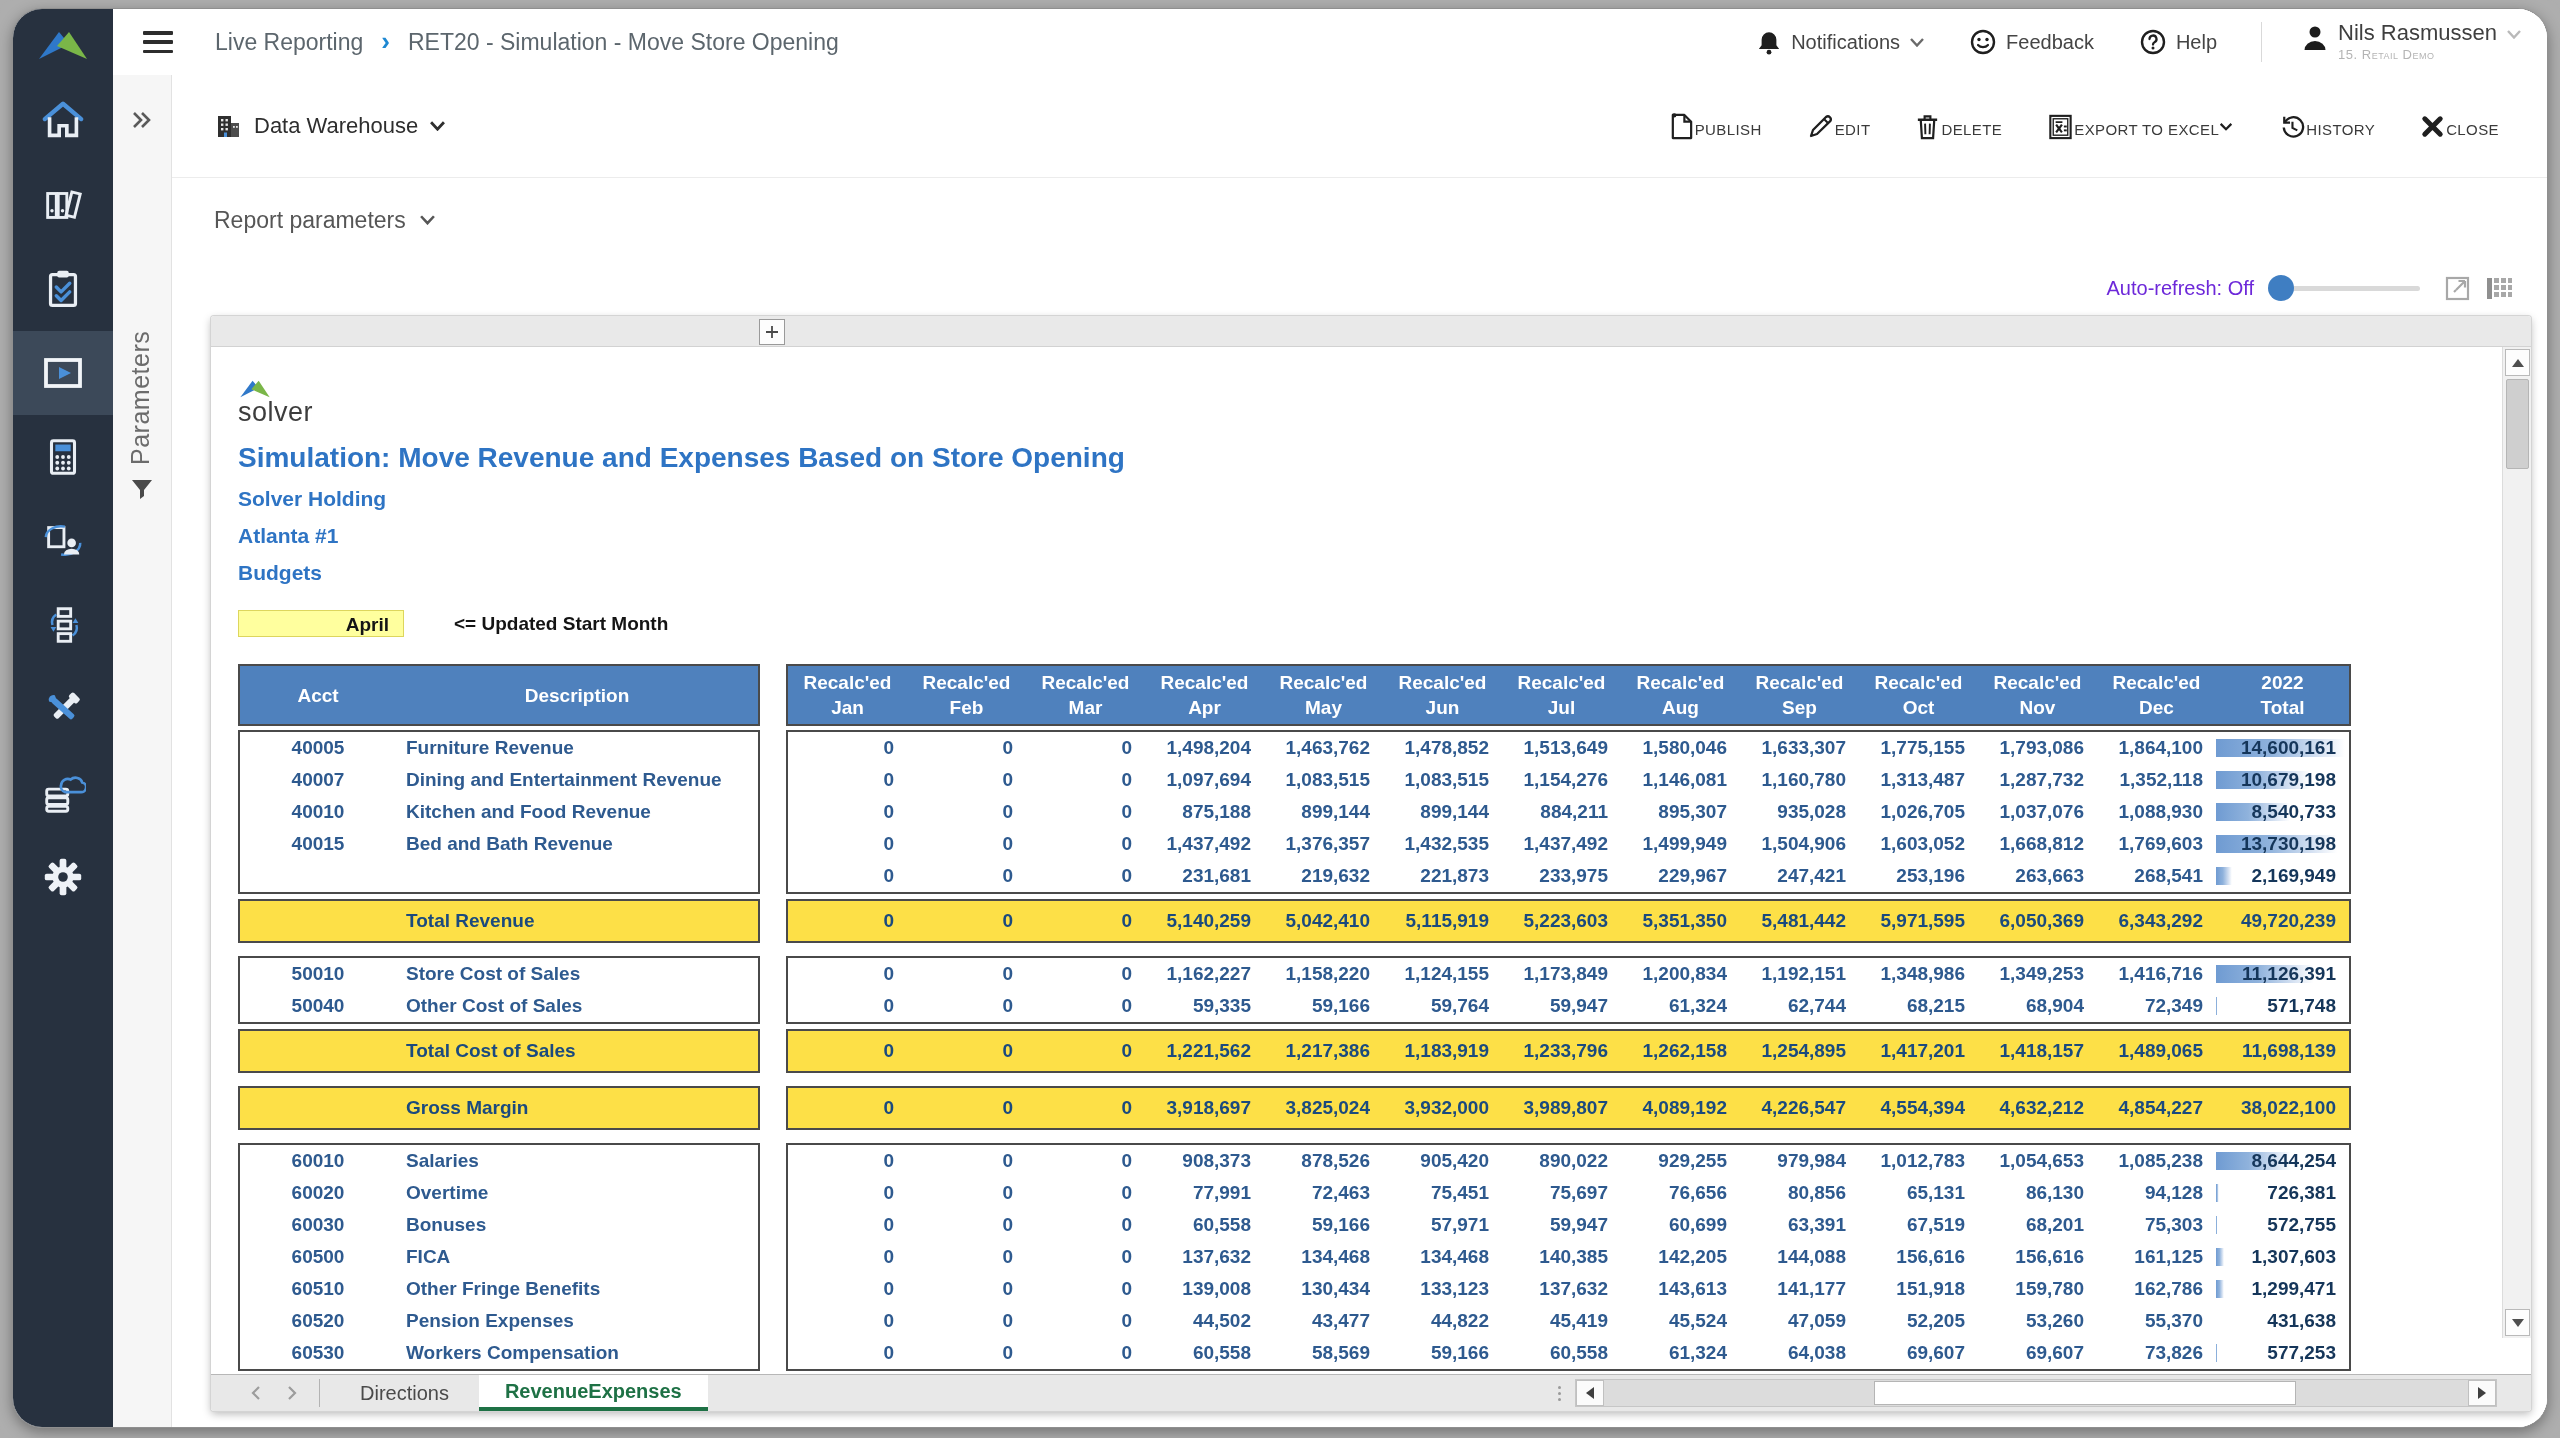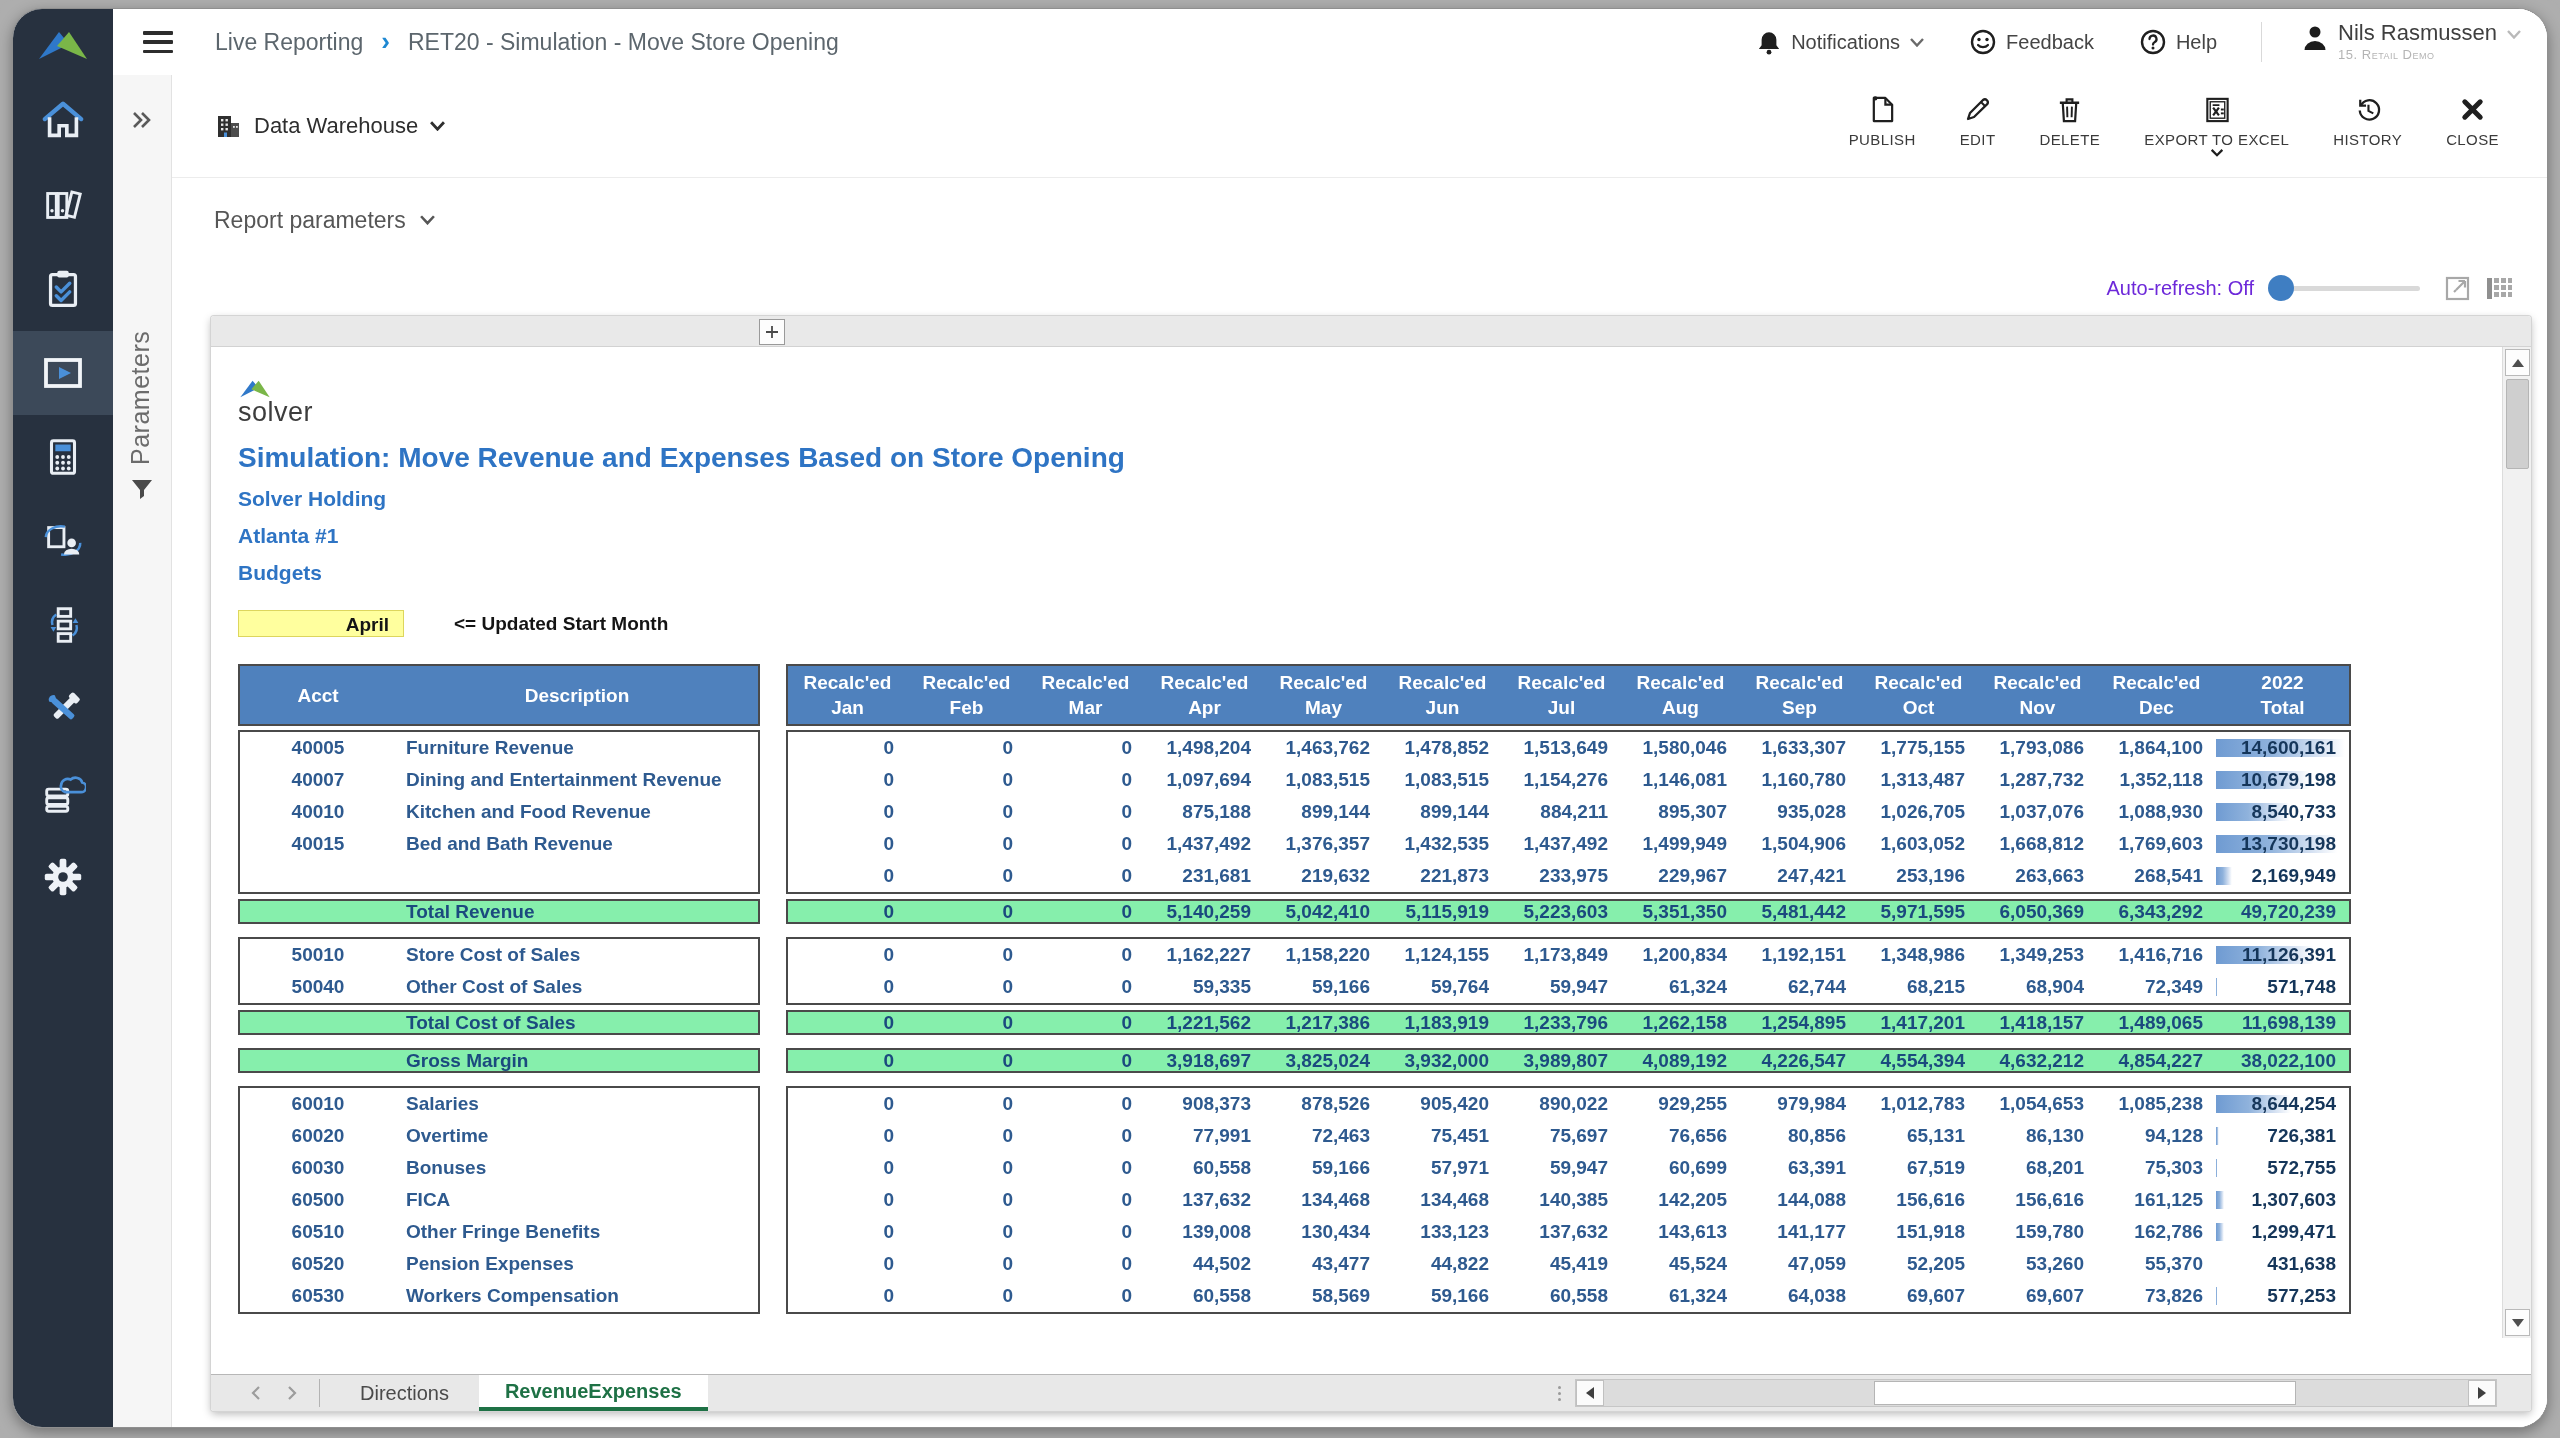--- a/index.html
+++ b/index.html
@@ -33,21 +33,21 @@
   .params-collapse{position:absolute;top:36px;left:50%;transform:translateX(-50%);cursor:pointer;}
   .params-label{position:absolute;top:140px;left:13px;height:250px;writing-mode:vertical-rl;transform:rotate(180deg);
     font-size:25px;color:#6b6b6b;letter-spacing:.5px;}
   .params-filter{position:absolute;top:402px;left:50%;transform:translateX(-50%);}
   .content{flex:1;display:flex;flex-direction:column;min-width:0;background:#fff;}
   
   .toolbar{height:102px;flex:none;display:flex;align-items:center;border-bottom:1px solid #ececec;position:relative;}
   .source-sel{display:flex;align-items:center;gap:12px;margin-left:42px;cursor:pointer;}
   .source-label{font-size:22px;color:#2e2e2e;}
   .actions{margin-left:auto;margin-right:26px;display:flex;align-items:flex-start;gap:0;}
-  .act{display:flex;flex-direction:column;align-items:center;padding:0 22px;cursor:pointer;color:#222;}
+  .act{display:flex;flex-direction:row;align-items:center;padding:0 22px;cursor:pointer;color:#222;}
   .act-label{font-size:15px;color:#3a3a3a;letter-spacing:.4px;margin-top:7px;white-space:nowrap;}
   .act-caret{margin-top:1px;}
   
   .rp-row{height:84px;flex:none;display:flex;align-items:center;padding-left:42px;}
   .rp-label{font-size:23px;color:#565656;display:flex;align-items:center;gap:14px;cursor:pointer;}
   
   .ar-row{height:52px;flex:none;display:flex;align-items:center;justify-content:flex-end;padding-right:34px;gap:16px;}
   .ar-label{font-size:20px;color:#6d28d9;}
   .slider{position:relative;width:150px;height:26px;cursor:pointer;}
   .slider-track{position:absolute;left:0;right:0;top:11px;height:5px;border-radius:3px;background:#d9d9d9;}
@@ -80,21 +80,21 @@
   .box-r{width:1561px;flex:none;}
   .lrow{display:grid;grid-template-columns:156px 362px;height:32px;align-items:center;}
   .nrow{display:grid;grid-template-columns:repeat(12,119px) 133px;height:32px;align-items:center;}
   .hrow{height:58px;}
   .hd{background:#4f81bd;color:#fff;font-weight:700;font-size:19px;display:flex;
     flex-direction:column;align-items:center;justify-content:center;height:100%;line-height:25px;}
   .c-acct{font-size:19px;font-weight:600;color:#2e5a8f;text-align:center;}
   .c-desc{font-size:19px;font-weight:600;color:#2e5a8f;padding-left:10px;white-space:nowrap;overflow:hidden;}
   .c-num{font-size:19px;font-weight:600;color:#2e5a8f;text-align:right;padding-right:13px;white-space:nowrap;}
   .c-total{font-weight:700;color:#15365a;}
-  .row-total{background:#86efac;height:21px;}
+  .row-total{background:#fde047;height:40px;}
   .row-total .c-desc,.row-total .c-num{font-weight:700;color:#1b4a7e;}
   .box-total{background:#dbe5f1;}
   
   .vscroll{position:absolute;top:0;bottom:36px;right:0;width:28px;background:#f1f1f1;border-left:1px solid #dcdcdc;}
   .vs-btn{position:absolute;left:2px;width:23px;height:25px;background:#fdfdfd;border:1px solid #b9b9b9;
     display:flex;align-items:center;justify-content:center;cursor:pointer;}
   .vs-up{top:2px;}
   .vs-down{bottom:2px;}
   .vs-thumb{position:absolute;left:3px;top:32px;width:21px;height:88px;background:#cfcfcf;border:1px solid #b5b5b5;border-radius:2px;cursor:grab;}
   

